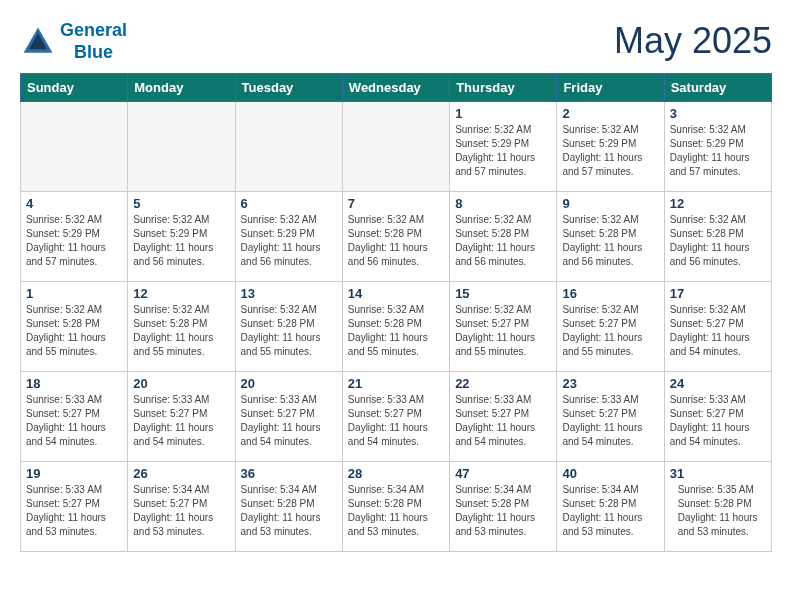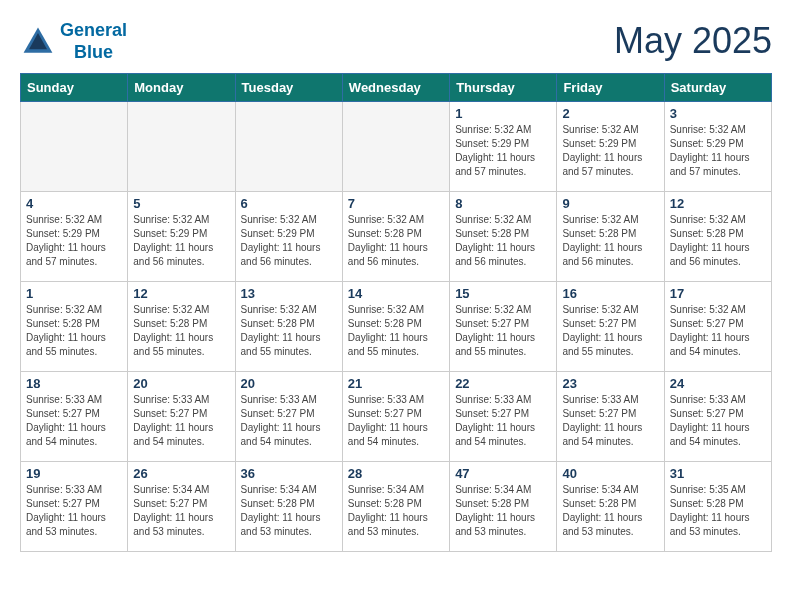--- a/index.html
+++ b/index.html
@@ -333,20 +333,20 @@
         </td>
         <td>
           <span class="day-num">40</span>
           <div class="day-info" style="white-space: pre-line;">Sunrise: 5:34 AM
 Sunset: 5:28 PM
 Daylight: 11 hours
 and 53 minutes.</div>
         </td>
         <td>
           <span class="day-num">31</span>
-          <div class="day-info" style="white-space: pre-line;">Sunrise: 5:35 AM
+          <div class="day-info" style="white-space: pre-line; margin-left: 8px;">Sunrise: 5:35 AM
 Sunset: 5:28 PM
 Daylight: 11 hours
 and 53 minutes.</div>
         </td>
       </tr>
     </tbody>
 </table>
 
 </body></html>

